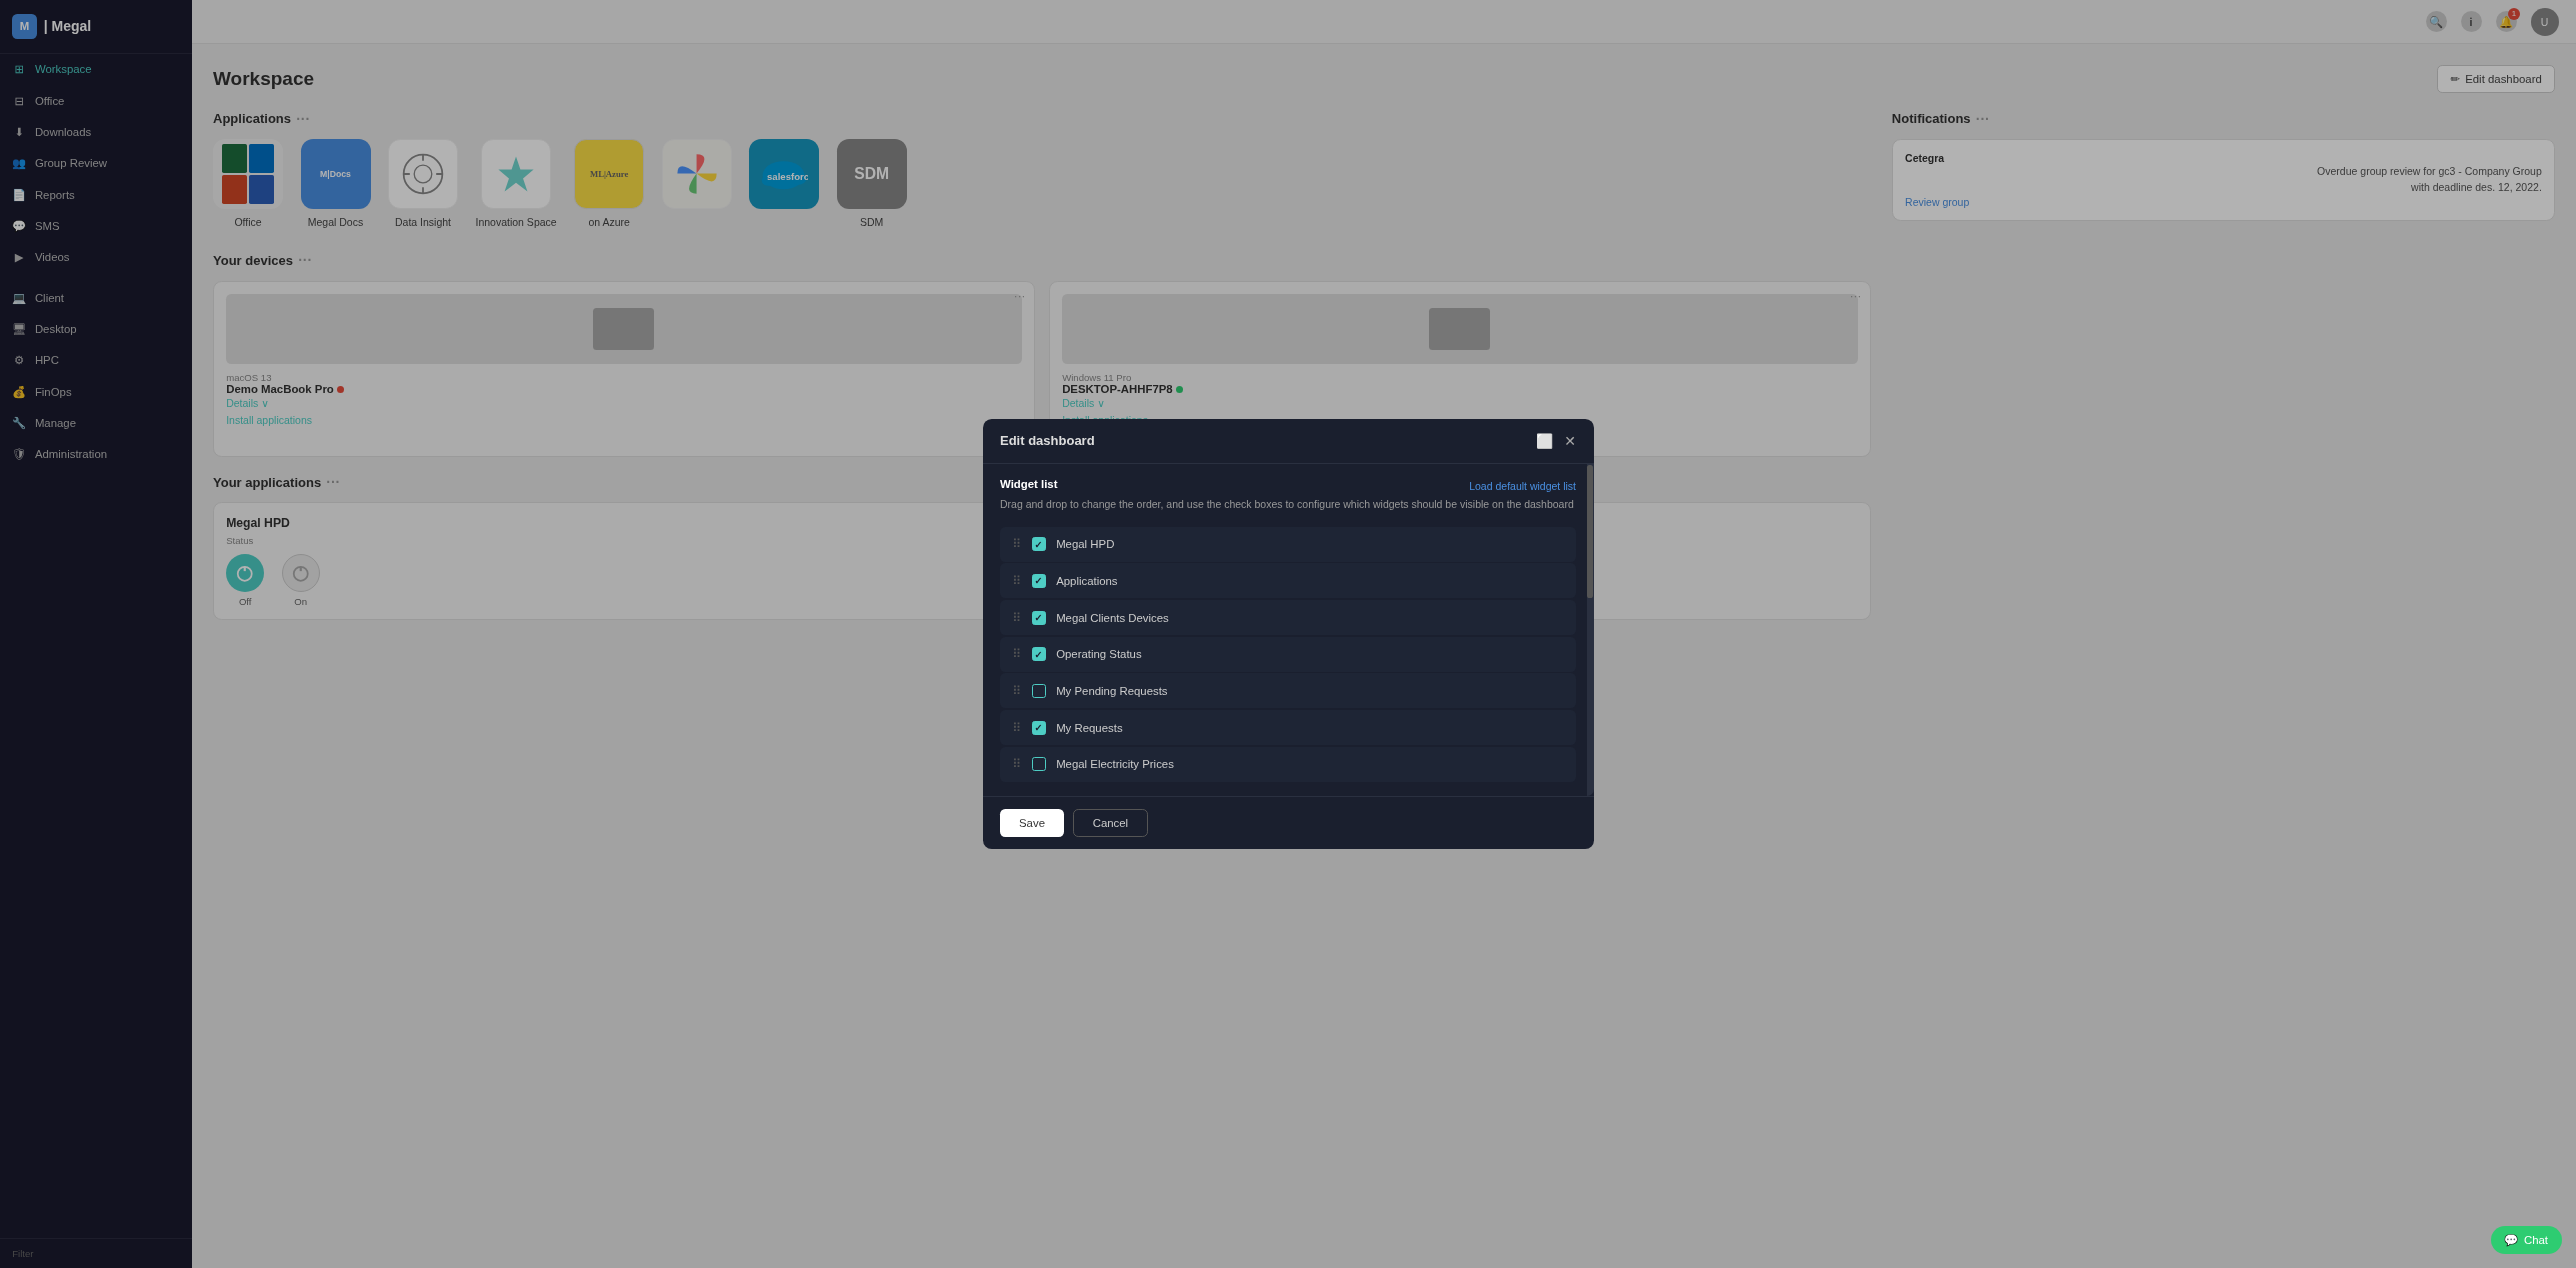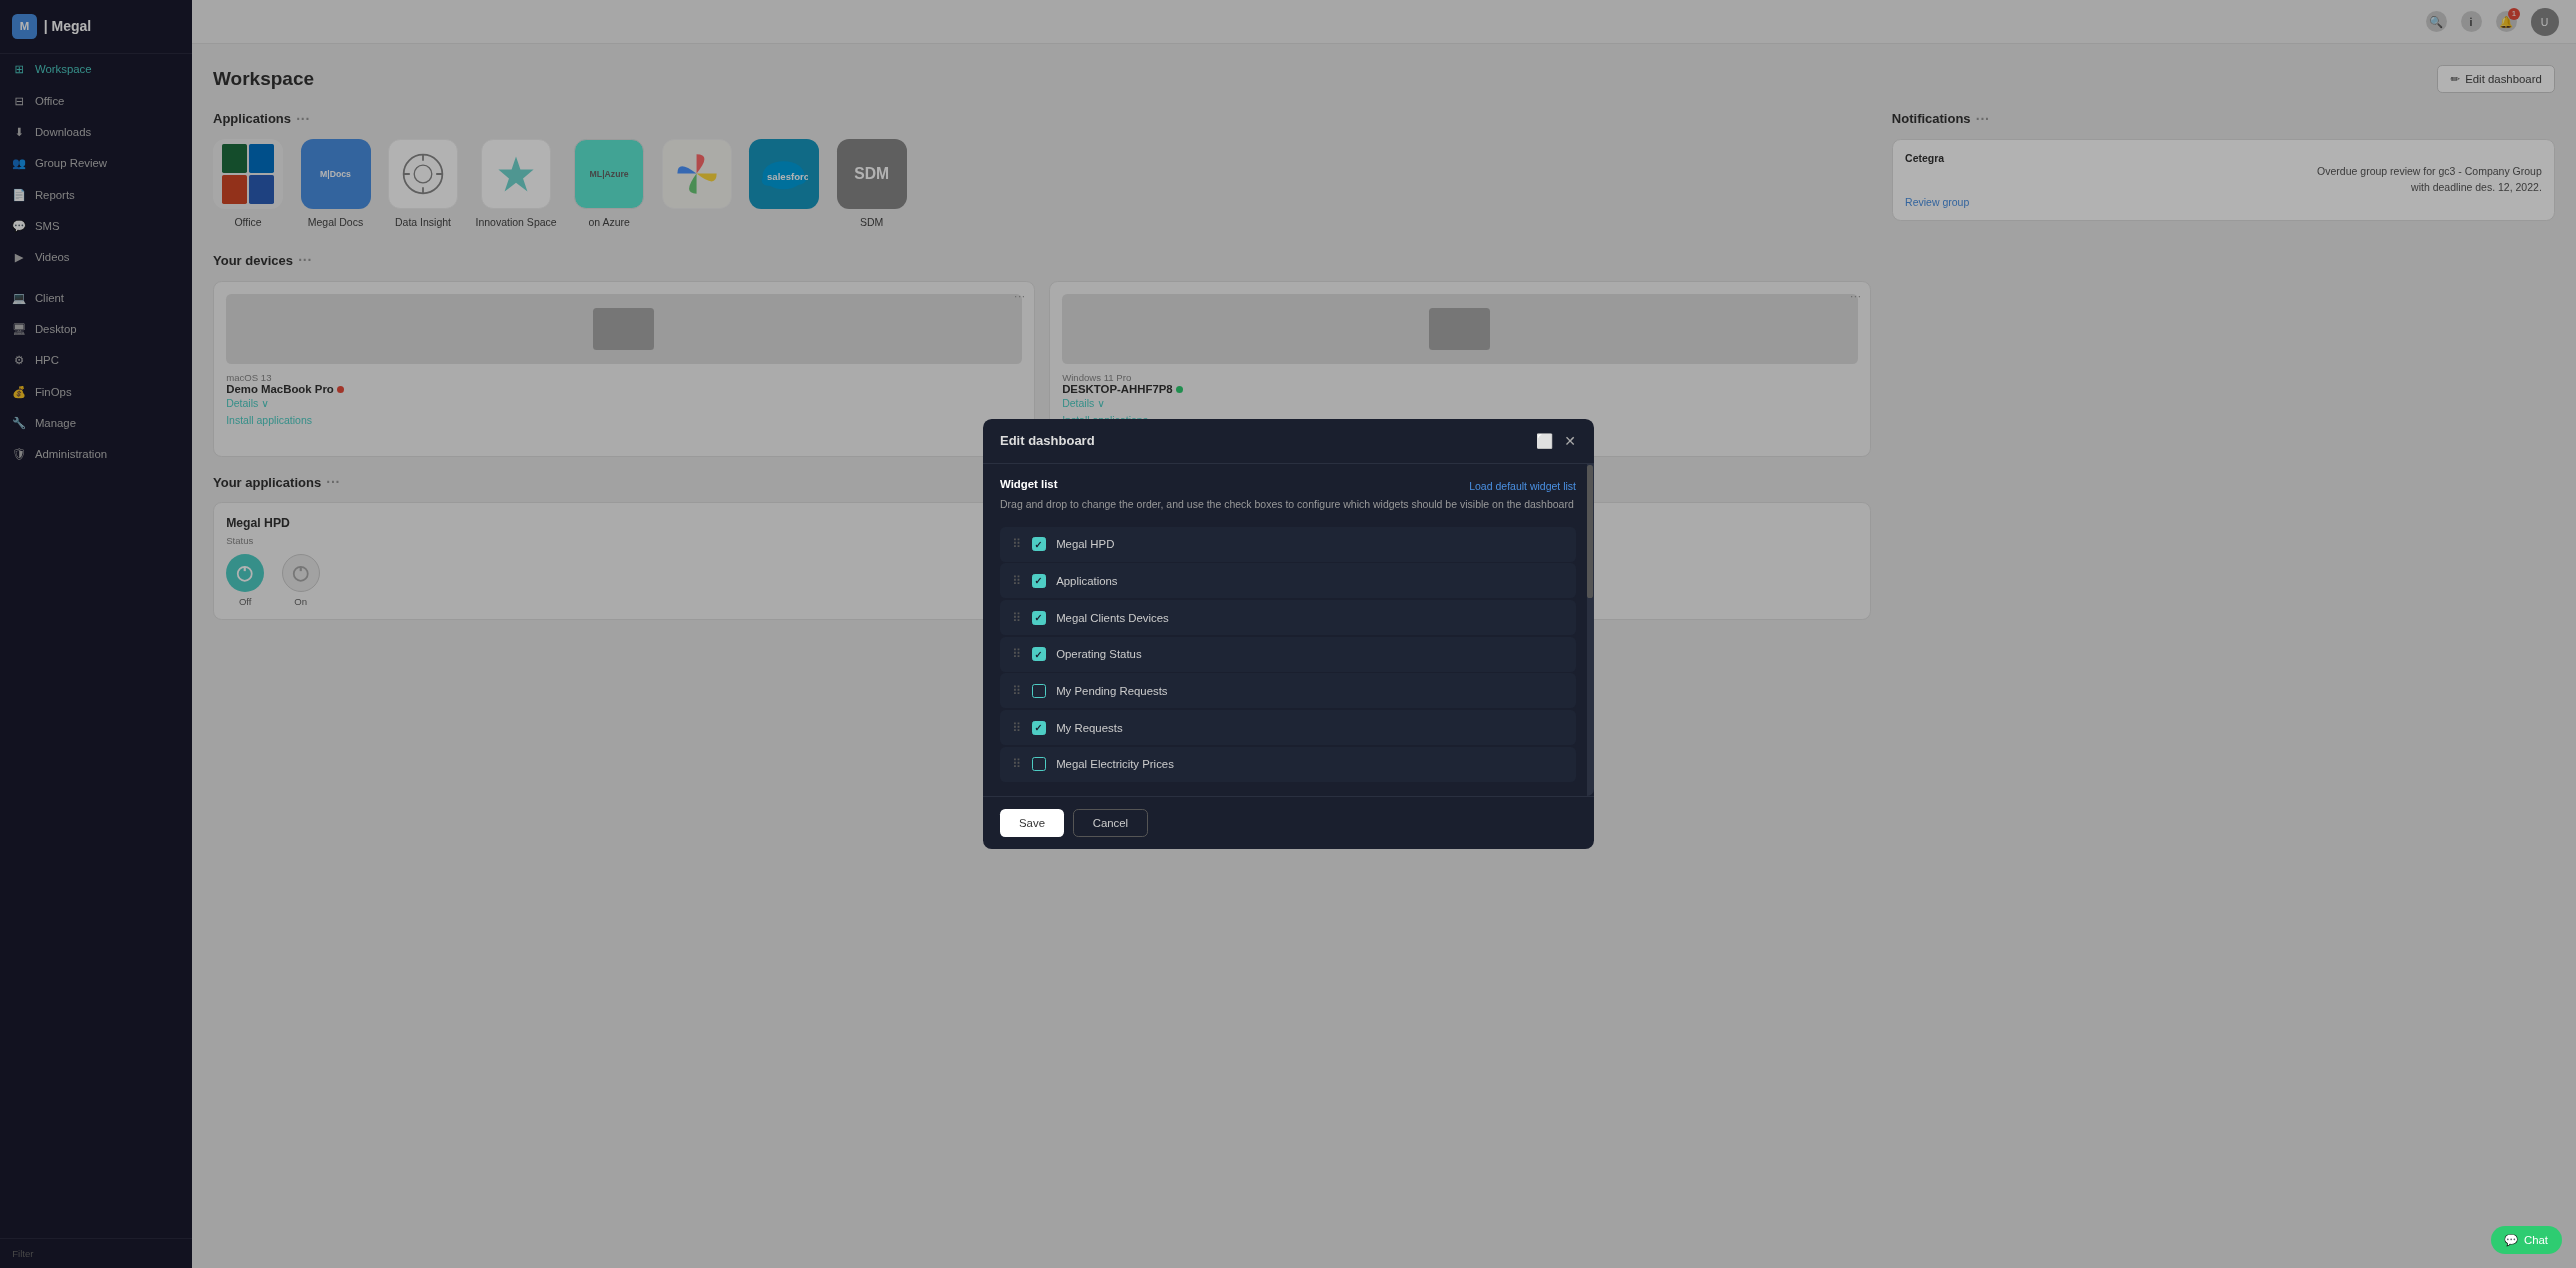--- a/index.html
+++ b/index.html
@@ -28,21 +28,21 @@
 
     .section-title { font-size: 13px; font-weight: 600; color: #333; margin-bottom: 12.2px; display: flex; align-items: center; gap: 5.2px; }
     .section-dots { color: #999; font-size: 14px; }
 
     .apps-grid { display: flex; gap: 17.5px; flex-wrap: wrap; margin-bottom: 24.5px; }
     .app-item { display: flex; flex-direction: column; align-items: center; gap: 7px; cursor: pointer; }
     .app-icon { width: 70px; height: 70px; border-radius: 12.2px; background: #ddd; display: flex; align-items: center; justify-content: center; font-size: 9.6px; font-weight: 600; color: #666; overflow: hidden; }
     .app-icon.megaldocs { background: #4a90e2; }
     .app-icon.datainsight { background: #fff; border: 0.9px solid #eee; }
     .app-icon.innovation { background: #fff; border: 0.9px solid #eee; }
-    .app-icon.azure { background: #5eead4; border: 0.9px solid #ddd; }
+    .app-icon.azure { background: #fde047; border: 0.9px solid #ddd; font-family: Liberation Serif, serif; }
     .app-icon.pinwheel { background: #f5f5f0; border: 0.9px solid #eee; }
     .app-icon.salesforce { background: #1798c1; }
     .app-icon.sdm { background: #888; }
     .app-label { font-size: 10.5px; color: #444; text-align: left; }
 
     .devices-grid { display: flex; gap: 14px; margin-bottom: 17.5px; }
     .device-card { background: #f5f5f5; border-radius: 8.7px; padding: 12.2px; min-width: 157px; flex: 1; border: 0.9px solid #ddd; position: relative; }
     .device-more { position: absolute; top: 8.7px; right: 8.7px; color: #999; cursor: pointer; }
     .device-thumb { width: 100%; height: 70px; background: #ddd; border-radius: 5.2px; display: flex; align-items: center; justify-content: center; margin-bottom: 8.7px; }
     .device-name { font-size: 9.6px; color: #888; }

